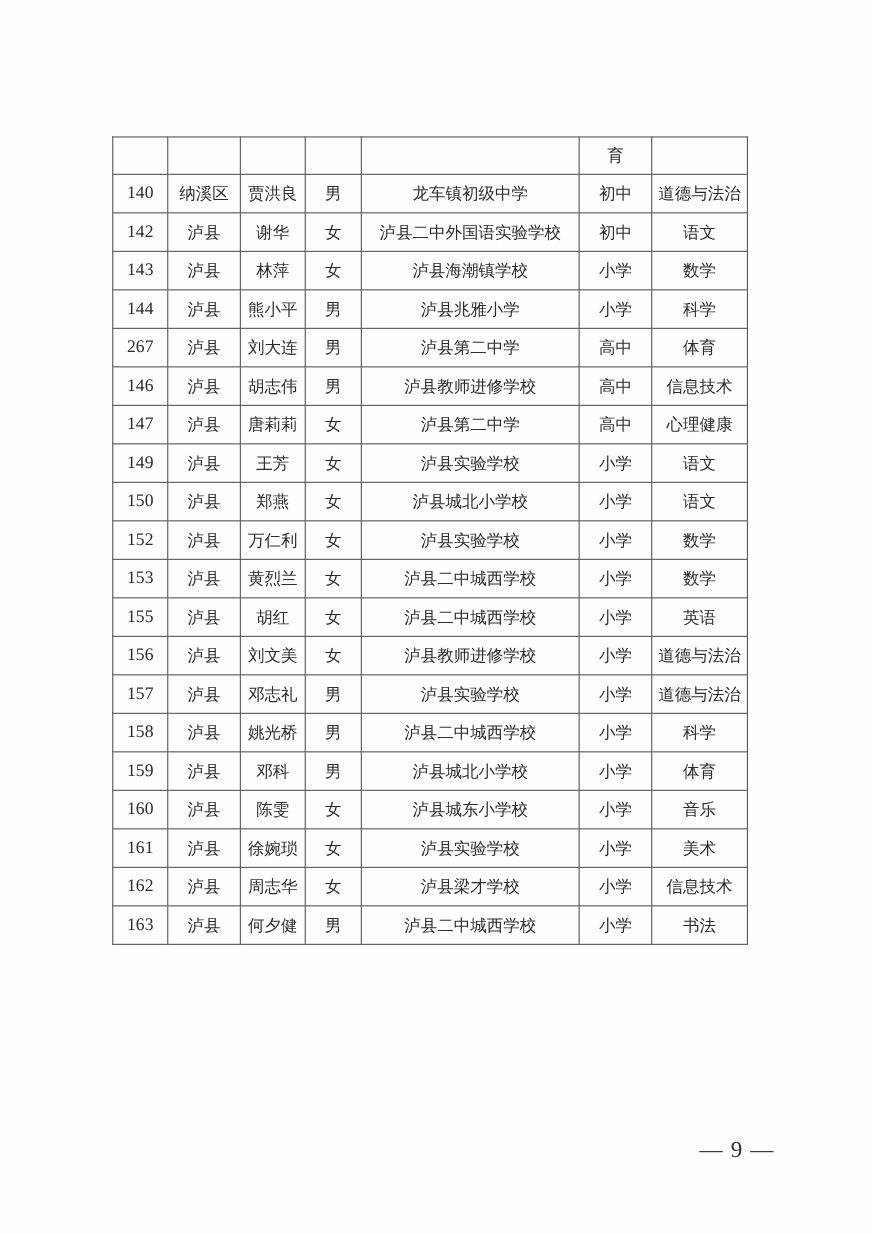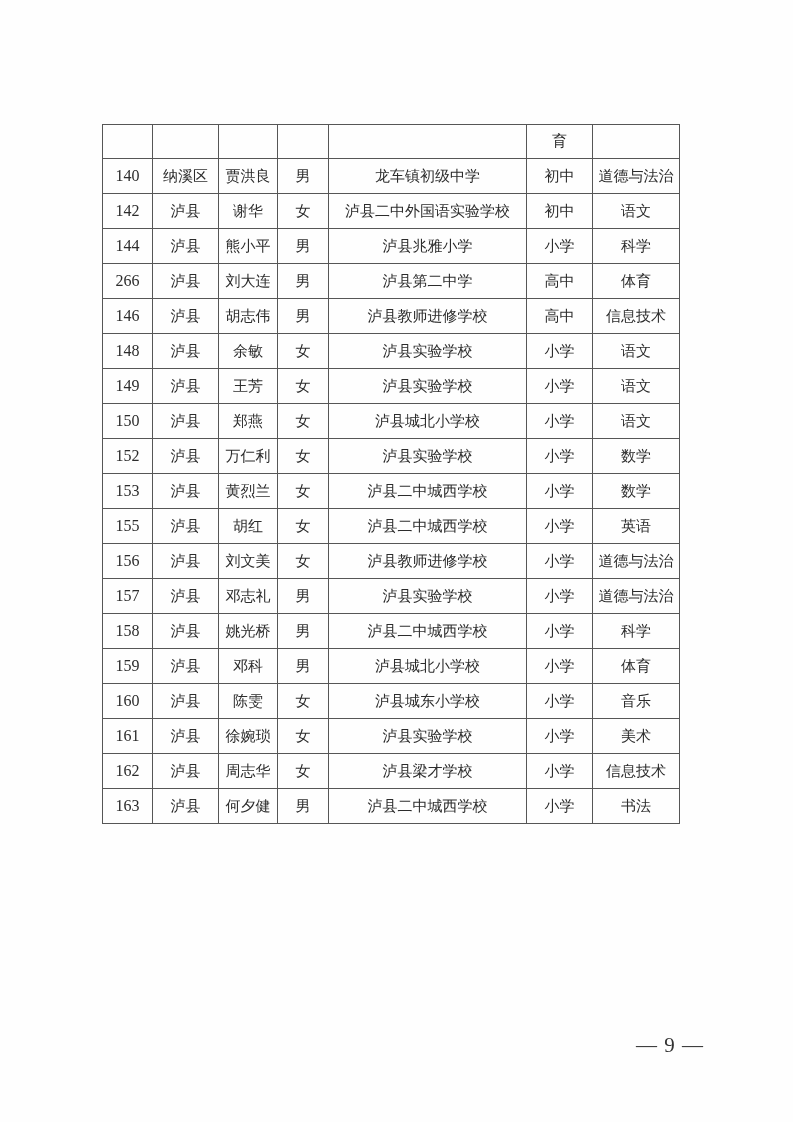--- a/index.html
+++ b/index.html
@@ -92,54 +92,63 @@
         <tr>
           <td class="col-number">142</td>
           <td class="col-district">泸县</td>
           <td class="col-name">谢华</td>
           <td class="col-gender">女</td>
           <td class="col-school">泸县二中外国语实验学校</td>
           <td class="col-level">初中</td>
           <td class="col-subject">语文</td>
         </tr>
         <tr>
+          <td class="col-number">143</td>
+          <td class="col-district">泸县</td>
+          <td class="col-name">林萍</td>
+          <td class="col-gender">女</td>
+          <td class="col-school">泸县海潮镇学校</td>
+          <td class="col-level">小学</td>
+          <td class="col-subject">数学</td>
+        </tr>
+        <tr>
           <td class="col-number">144</td>
           <td class="col-district">泸县</td>
           <td class="col-name">熊小平</td>
           <td class="col-gender">男</td>
           <td class="col-school">泸县兆雅小学</td>
           <td class="col-level">小学</td>
           <td class="col-subject">科学</td>
         </tr>
         <tr>
-          <td class="col-number">266</td>
+          <td class="col-number">267</td>
           <td class="col-district">泸县</td>
           <td class="col-name">刘大连</td>
           <td class="col-gender">男</td>
           <td class="col-school">泸县第二中学</td>
           <td class="col-level">高中</td>
           <td class="col-subject">体育</td>
         </tr>
         <tr>
           <td class="col-number">146</td>
           <td class="col-district">泸县</td>
           <td class="col-name">胡志伟</td>
           <td class="col-gender">男</td>
           <td class="col-school">泸县教师进修学校</td>
           <td class="col-level">高中</td>
           <td class="col-subject">信息技术</td>
         </tr>
         <tr>
-          <td class="col-number">148</td>
-          <td class="col-district">泸县</td>
-          <td class="col-name">余敏</td>
-          <td class="col-gender">女</td>
-          <td class="col-school">泸县实验学校</td>
-          <td class="col-level">小学</td>
-          <td class="col-subject">语文</td>
+          <td class="col-number">147</td>
+          <td class="col-district">泸县</td>
+          <td class="col-name">唐莉莉</td>
+          <td class="col-gender">女</td>
+          <td class="col-school">泸县第二中学</td>
+          <td class="col-level">高中</td>
+          <td class="col-subject">心理健康</td>
         </tr>
         <tr>
           <td class="col-number">149</td>
           <td class="col-district">泸县</td>
           <td class="col-name">王芳</td>
           <td class="col-gender">女</td>
           <td class="col-school">泸县实验学校</td>
           <td class="col-level">小学</td>
           <td class="col-subject">语文</td>
         </tr>

